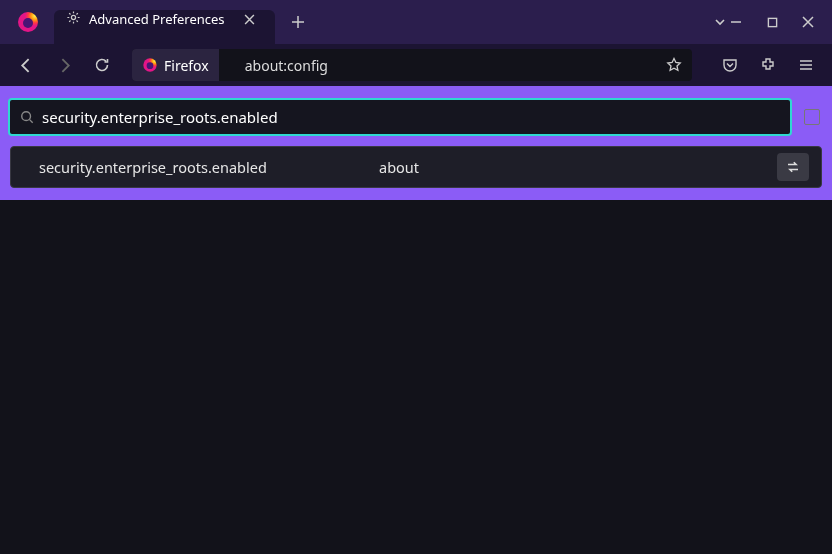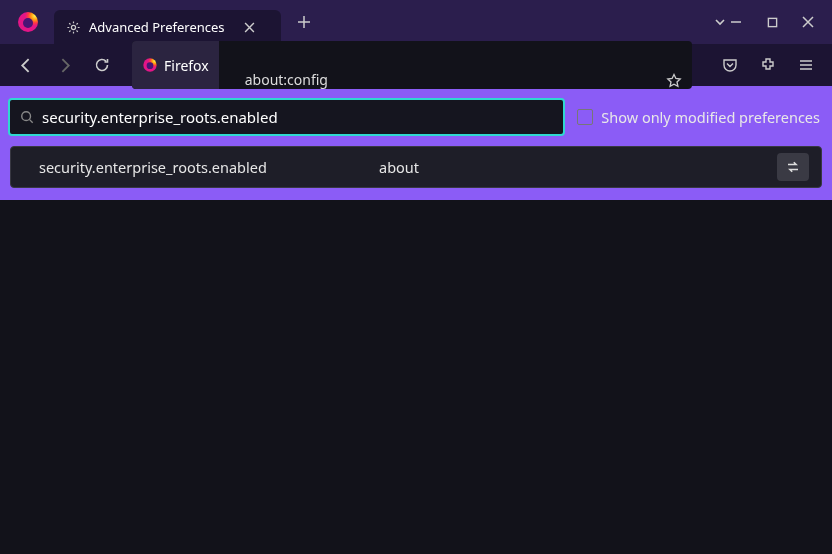--- a/index.html
+++ b/index.html
@@ -1,30 +1,30 @@
 <!DOCTYPE html>
 <html><head>
 <meta charset="utf-8">
 <style>
 *{margin:0;padding:0;box-sizing:border-box;font-family:system-ui,-apple-system,sans-serif}
 body{width:832px;height:554px;background:#12121a;color:#e8e8e8;overflow:hidden}
 .titlebar{height:44px;background:#2b1e4d;display:flex;align-items:center;padding:0 10px}
 .ff-logo{width:24px;height:24px;margin:0 14px 0 6px}
-.tab{background:#1c1433;height:34px;display:flex;align-items:center;padding:0 22px 0 12px;border-radius:6px 6px 0 0;gap:8px;margin-top:10px}
+.tab{background:#1c1433;height:34px;display:flex;padding:0 16px 0 12px;border-radius:6px 6px 0 0;gap:8px;margin-top:10px}
 .tab-icon{display:flex}
 .tab-title{font-size:13px;color:#fff}
 .tab-close{width:18px;height:18px;display:flex;align-items:center;justify-content:center;margin-left:8px;border-radius:3px;cursor:pointer}
 .new-tab{width:30px;height:30px;display:flex;align-items:center;justify-content:center;margin-left:8px;cursor:pointer;border-radius:4px}
 .titlebar-spacer{flex:1}
 .win-controls{display:flex;gap:20px;align-items:center;padding-right:6px}
 .win-btn{width:16px;height:16px;display:flex;align-items:center;justify-content:center;cursor:pointer}
 .navbar{height:42px;background:#1c1433;display:flex;align-items:center;padding:0 10px;gap:6px}
 .nav-icon{width:32px;height:32px;display:flex;align-items:center;justify-content:center;cursor:pointer;border-radius:4px;color:#ccc}
 .nav-icon.disabled{color:#666}
-.urlbar{flex:1;height:48px;background:#12121a;border-radius:4px;display:flex;align-items:flex-end;margin:8px 8px;overflow:hidden}
+.urlbar{flex:1;height:32px;background:#12121a;border-radius:4px;display:flex;align-items:center;margin:8px 8px;overflow:hidden}
 .identity{height:100%;background:#2b2440;display:flex;align-items:center;padding:0 10px;gap:6px}
 .identity-text{font-size:14px;color:#fff}
 .url-text{font-size:14px;color:#ddd;padding:0 26px;flex:1}
 .star{padding:0 10px;color:#ccc}
 .right-icons{display:flex;gap:6px;margin-left:8px}
 .content{padding:12px 8px;background:#8b5cf6}
 .search-row{display:flex;gap:12px;align-items:center;margin-bottom:10px}
 .search-box{flex:1;height:38px;background:#15151f;border:2px solid #2fd9d0;border-radius:4px;display:flex;align-items:center;padding:0 10px;gap:8px}
 .search-input{flex:1;background:transparent;border:none;outline:none;color:#fff;font-size:15px}
 .checkbox-wrap{display:flex;align-items:center;gap:8px;padding-right:4px}
@@ -150,21 +150,20 @@
   <div class="search-row">
     <div class="search-box">
       <svg width="14" height="14" viewBox="0 0 16 16" fill="none" stroke="#888" stroke-width="1.6">
           <circle cx="7" cy="7" r="5"></circle>
           <path d="M11 11l3.5 3.5"></path>
         </svg>
       <input class="search-input" value="security.enterprise_roots.enabled" style="">
     </div>
     <label class="checkbox-wrap">
       <span class="checkbox"></span>
-      <span class="checkbox-label">Show only modified preferences</span>
     </label>
   </div>
   <div class="result-row">
     <span class="pref-name">security.enterprise_roots.enabled</span>
     <span class="pref-value">about</span>
     <div class="toggle-btn">
         <svg width="16" height="16" viewBox="0 0 16 16" fill="none" stroke="#ddd" stroke-width="1.6">
           <path d="M3 5.5h8l-2.2-2.2M13 10.5H5l2.2 2.2"></path>
         </svg>
       </div>

